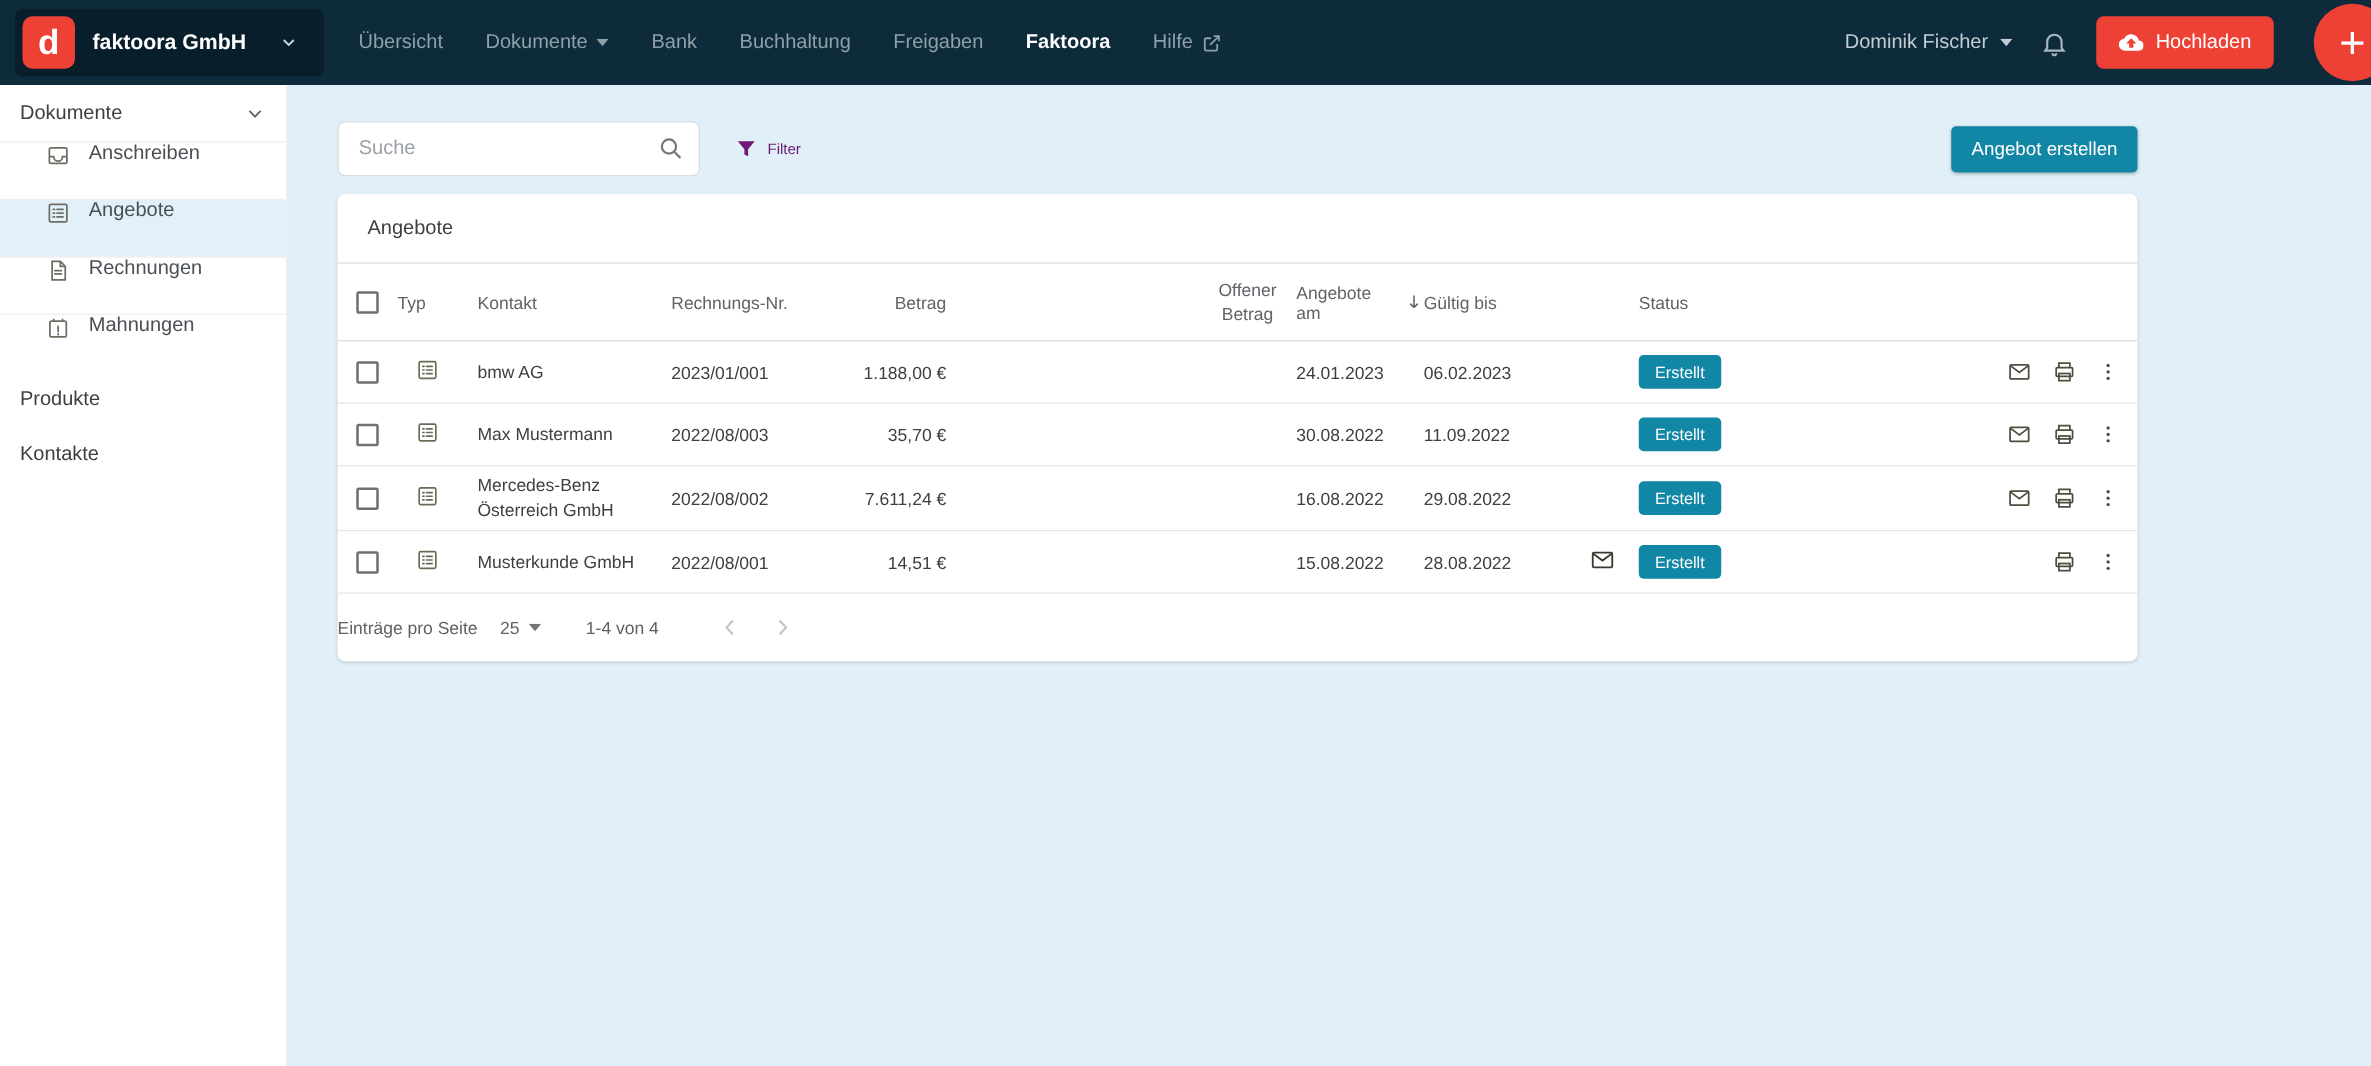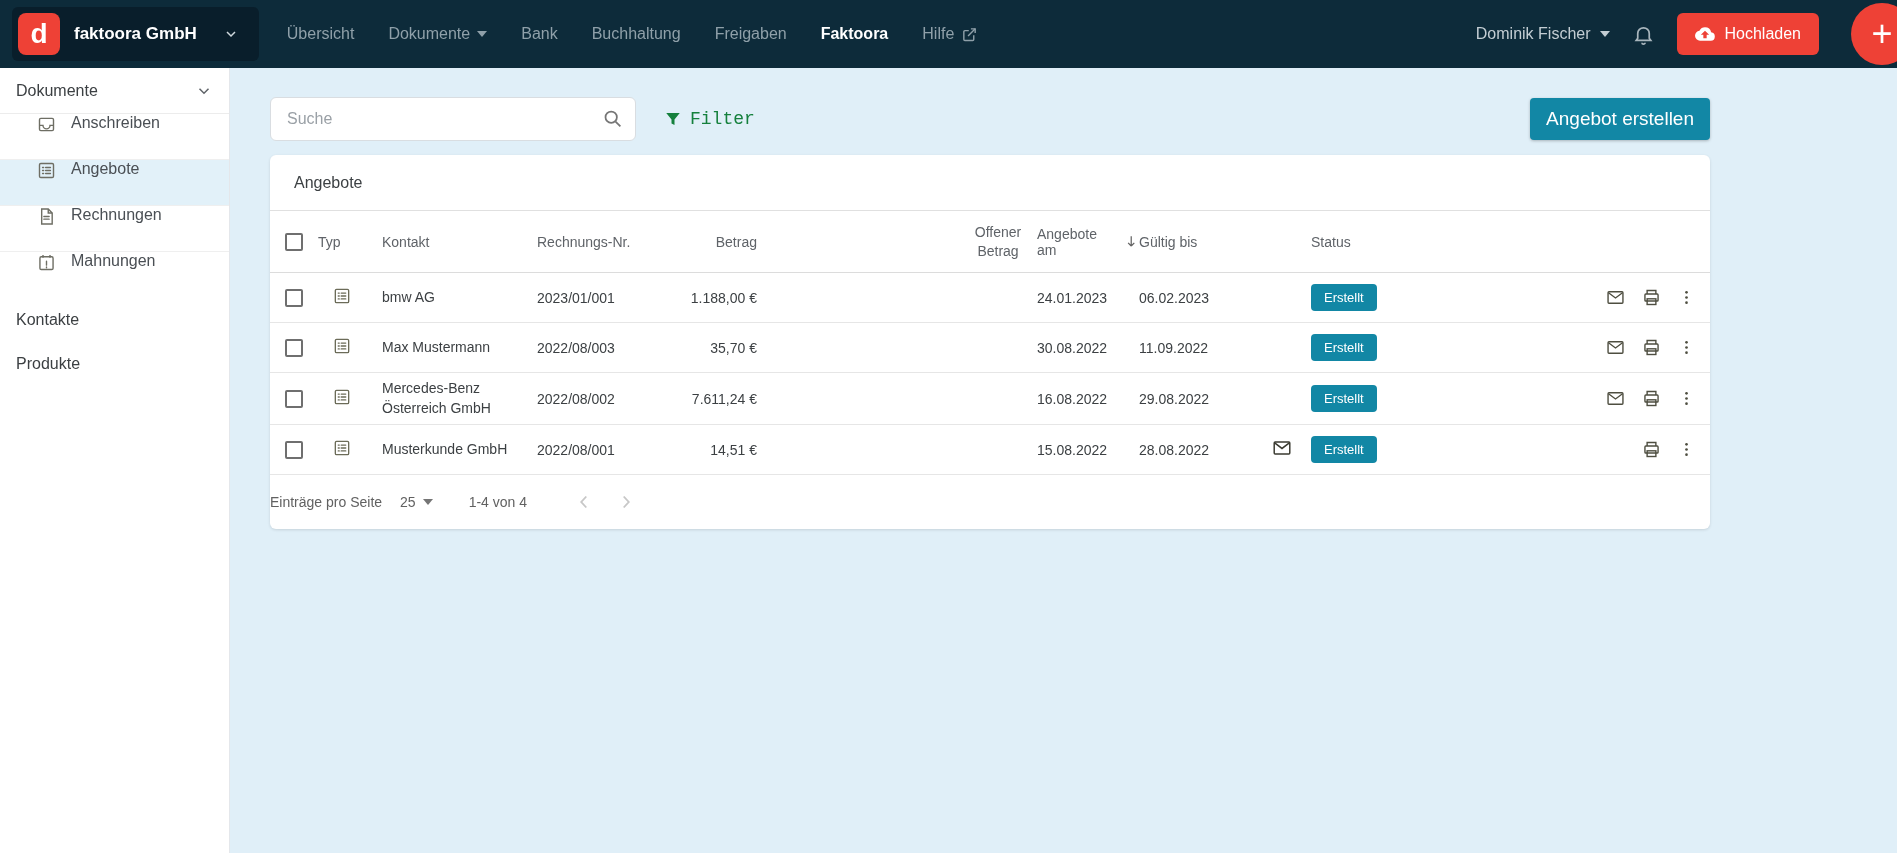--- a/index.html
+++ b/index.html
@@ -32,27 +32,27 @@
   .side-item { height:46px; display:flex; align-items:flex-start; padding-left:36px; font-size:16px; color:#4a4f54; border-bottom:1px solid #efefef; cursor:pointer; }
   .side-item:nth-of-type(5) { border-bottom:none; }
   .side-item.active { background:#e2f1f9; }
   .side-item .sicon { width:21px; height:21px; color:#6e6e64; margin-right:14px; flex-shrink:0; }
   .side-link { height:44px; display:flex; align-items:center; padding-left:16px; font-size:16px; color:#3c4043; cursor:pointer; }
   .side-link:first-of-type { margin-top:6px; }
 
   
   .content { flex:1; padding:29px 187px 0 40px; }
   .toolbar { display:flex; align-items:center; margin-bottom:14px; }
-  .search-box { position:relative; width:366px; height:44px; }
+  .search-box { position:relative; width:290px; height:44px; }
   .search-box input { width:100%; height:100%; border:1px solid #d9dde1; border-radius:6px; padding:0 44px 0 16px; font-size:16px; font-family:inherit; color:#3c4043; background:#fff; outline:none; }
   .search-box input::placeholder { color:#9aa0a6; }
   .search-icon { position:absolute; right:13px; top:11px; width:21px; height:21px; color:#757575; cursor:pointer; }
-  .filter-btn { display:flex; align-items:center; gap:8px; margin-left:28px; color:#15803d; font-size:18px; cursor:pointer;font-family:Liberation Mono, monospace; }
+  .filter-btn { display:flex; align-items:center; gap:8px; margin-left:28px; color:#701a75; font-size:12px; cursor:pointer; }
   .filter-btn svg { width:18px; height:18px; }
-  .create-btn { margin-left:auto; background:#1287a5; color:#fff; border:none; border-radius:4px; font-size:19px; font-family:inherit; padding:10px 16px; cursor:pointer; box-shadow:0 1px 3px rgba(0,0,0,.25); }
+  .create-btn { margin-left:auto; background:#1287a5; color:#fff; border:none; border-radius:4px; font-size:15px; font-family:inherit; padding:10px 16px; cursor:pointer; box-shadow:0 1px 3px rgba(0,0,0,.25); }
 
   
   .card { background:#fff; border-radius:6px; box-shadow:0 1px 3px rgba(0,0,0,.12); }
   .card-header { height:56px; display:flex; align-items:center; padding:0 24px; font-size:16px; color:#3c4043; border-bottom:1px solid #e0e0e0; }
   .trow { display:grid; grid-template-columns:48px 64px 155px 120px 100px 280px 102px 132px 40px 120px 1fr; align-items:center; }
   .thead { min-height:62px; color:#5f6368; font-size:14px; border-bottom:1px solid #dcdcdc; }
   .tbody-row { min-height:50px; font-size:14px; color:#3c4043; border-bottom:1px solid #e6e6e6; }
   .cell-check { padding-left:15px; }
   .checkbox { width:18px; height:18px; border:2px solid #6f6f6f; border-radius:2px; background:transparent; cursor:pointer; }
   .type-icon { width:20px; height:20px; color:#6b6b58; margin-left:14px; }
@@ -180,24 +180,24 @@
     <div class="side-item">
       <svg class="sicon" viewBox="0 0 24 24" fill="none" stroke="currentColor" stroke-width="1.6">
           <rect x="4.5" y="5.5" width="15" height="14.5" rx="1.5"></rect>
           <path d="M8 3.5v3M16 3.5v3"></path>
           <path d="M12 10.5V15M12 17.2v.8" stroke-linecap="round"></path>
         </svg>
       <span>Mahnungen</span>
     </div>
 
     <div class="side-link">
+        <span>Produkte</span>
+      </div>
+    <div class="side-link">
         <span>Kontakte</span>
-      </div>
-    <div class="side-link">
-        <span>Produkte</span>
       </div>
   </aside>
 
   <main class="content">
     <div class="toolbar">
       <div class="search-box">
         <input type="text" placeholder="Suche" style="">
         <svg class="search-icon" viewBox="0 0 24 24" fill="none" stroke="currentColor" stroke-width="2">
             <circle cx="10.5" cy="10.5" r="6.5"></circle>
             <path d="M15.5 15.5L21 21"></path>

